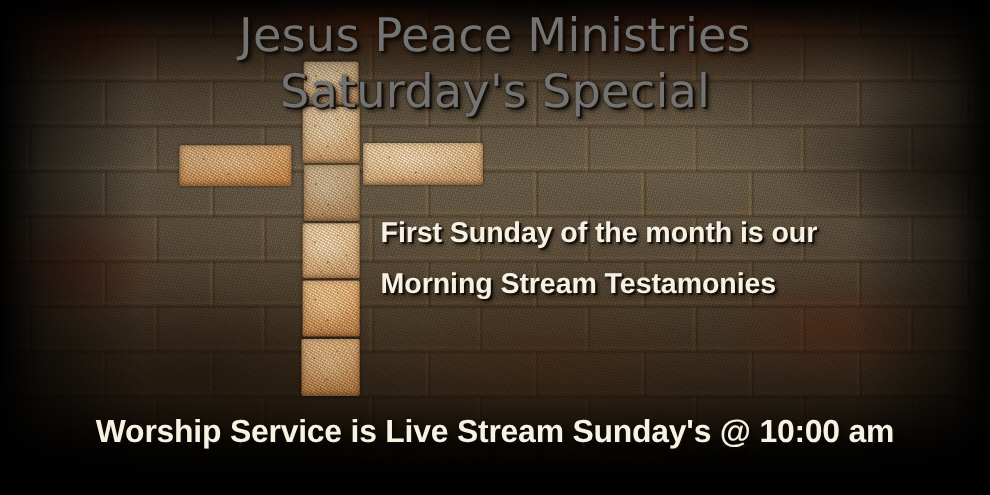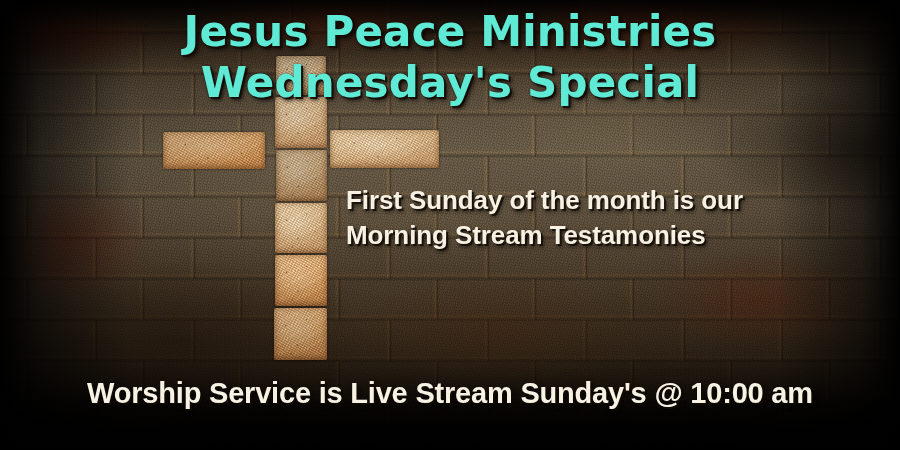--- a/index.html
+++ b/index.html
@@ -170,25 +170,25 @@
   #title-block {
     position: absolute;
     top: 6px;
     left: 0;
     width: 900px;
     text-align: center;
     z-index: 7;
   }
   .title-line {
     font-family: "DejaVu Sans", sans-serif;
-    font-weight: 700;
+    font-weight: 400;
     font-size: 42px;
     line-height: 51px;
     letter-spacing: 0.2px;
-    color: #5eead4;
+    color: #737373;
     text-shadow:
       2px 2px 0 rgba(20,12,6,0.88),
       3px 3px 4px rgba(0,0,0,0.75),
       0 0 2px rgba(0,0,0,0.5);
     white-space: nowrap;
   }
 
   #body-block {
     position: absolute;
     left: 346px;
@@ -199,20 +199,21 @@
     font-family: "Liberation Sans", sans-serif;
     font-weight: bold;
     font-size: 26px;
     line-height: 35px;
     letter-spacing: -0.1px;
     color: #f6f1e2;
     text-shadow:
       2px 2px 0 rgba(18,11,5,0.80),
       2px 3px 4px rgba(0,0,0,0.70);
     white-space: nowrap;
+    margin-top: 11px;
   }
 
   #footer-block {
     position: absolute;
     left: 0;
     top: 375px;
     width: 900px;
     text-align: center;
     z-index: 7;
   }
@@ -262,21 +263,21 @@
       <div class="cross-brick warm" style="left: 274px; top: 308px; width: 53px; height: 52px;"></div>
       <div class="cross-brick warm" style="left: 163px; top: 132px; width: 102px; height: 37px;"></div>
       <div class="cross-brick" style="left: 330px; top: 130px; width: 109px; height: 38px;"></div>
     </div>
   <div class="cross-shade"></div>
 
   <div class="wall-vignette"></div>
 
   <div id="title-block">
     <div class="title-line">Jesus Peace Ministries</div>
-    <div class="title-line">Wednesday's Special</div>
+    <div class="title-line">Saturday's Special</div>
   </div>
 
   <div id="body-block">
     <div class="body-line">First Sunday of the month is our</div>
     <div class="body-line">Morning Stream Testamonies</div>
   </div>
 
   <div id="footer-block">
     <div class="footer-line">Worship Service is Live Stream Sunday's @ 10:00 am</div>
   </div>

